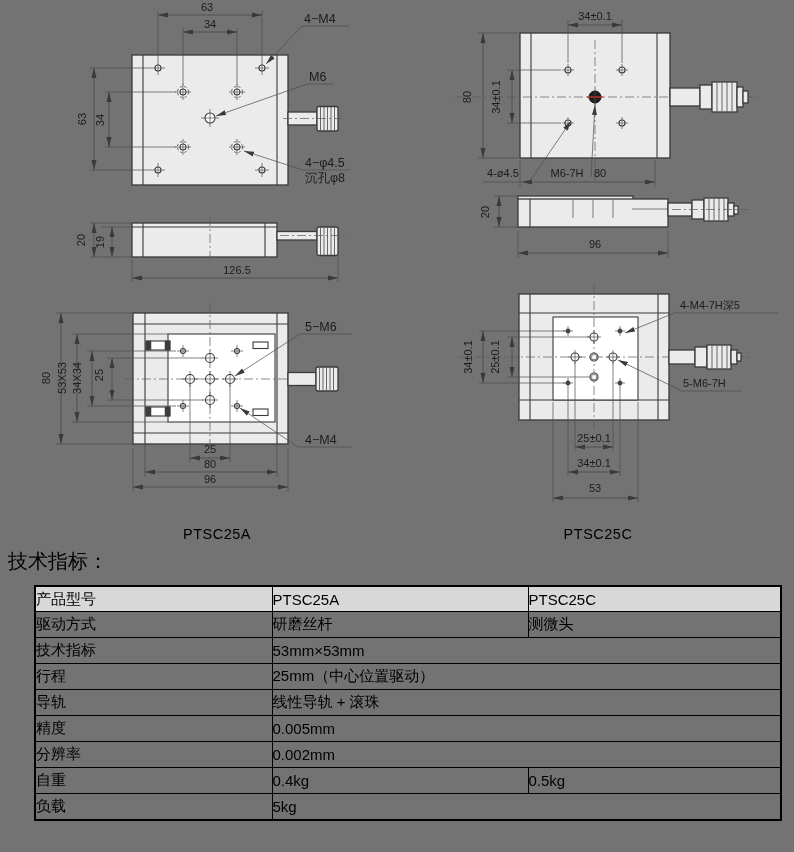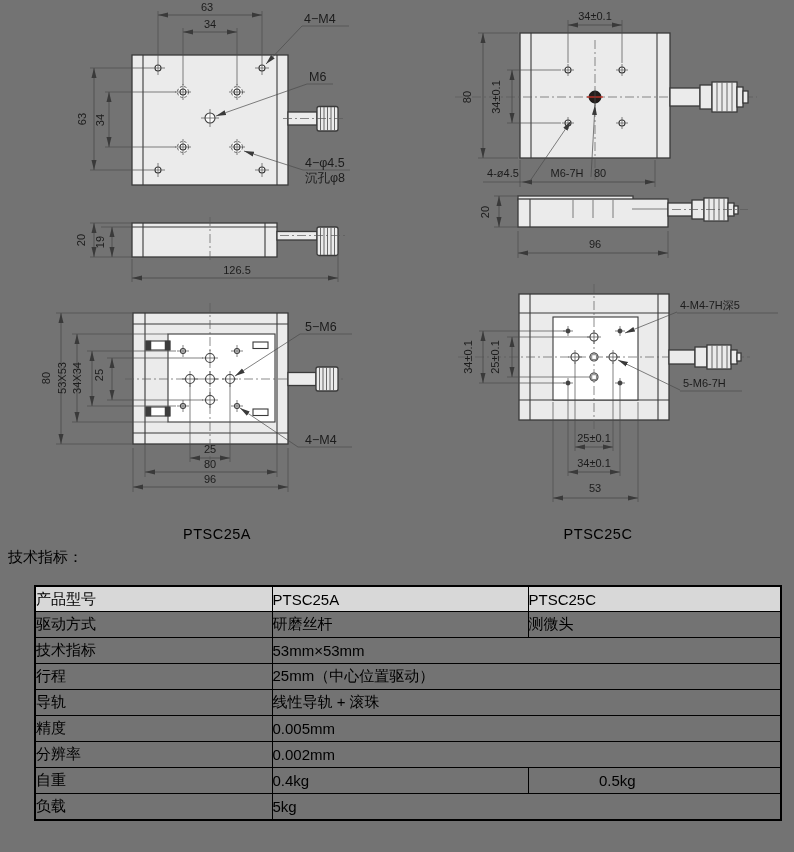--- a/index.html
+++ b/index.html
@@ -19,29 +19,29 @@
   .dot{fill:#3c3c3c;stroke:#3c3c3c;stroke-width:0.5;}
   .red{stroke:#c03226;stroke-width:1.4;fill:none;}
   text{fill:#1c1c1c;font-family:"Liberation Sans","DejaVu Sans",sans-serif;}
   .t11{font-size:11px;}
   .t12{font-size:12.5px;}
   .mid{text-anchor:middle;}
   
   .caption{position:absolute;top:526px;font-size:14.5px;letter-spacing:.5px;color:#000;}
   .cap-a{left:183px;width:66px;text-align:center;}
   .cap-c{left:563px;width:70px;text-align:center;}
-  .heading{position:absolute;left:8px;top:548px;font-size:15px;
+  .heading{position:absolute;left:8px;top:548px;font-size:20px;
            font-family:"Liberation Serif","DejaVu Serif",serif;color:#000;}
   
   .spec{position:absolute;left:34px;top:585px;border-collapse:collapse;table-layout:fixed;
         width:746px;border:2px solid #000;}
   .spec td{border:1px solid #000;height:25px;vertical-align:middle;
            font-size:15px;color:#000;padding:0;overflow:hidden;white-space:nowrap;}
   .spec tr.hdr td{background:#d8d8d8;height:24px;}
-  .spec td.r{text-align:center;padding-right:74px;}
+  .spec td.r{text-align:left;padding-right:74px;}
 </style>
 </head>
 <body>
 
 <div class="sheet">
 
 <svg width="794" height="520" viewBox="0 0 794 520">
   <defs>
     <marker id="arr" markerWidth="11" markerHeight="8" refX="10" refY="3.5" orient="auto-start-reverse" markerUnits="userSpaceOnUse">
       <polygon points="0,1 10,3.5 0,6" fill="#3a3a3a"></polygon>

